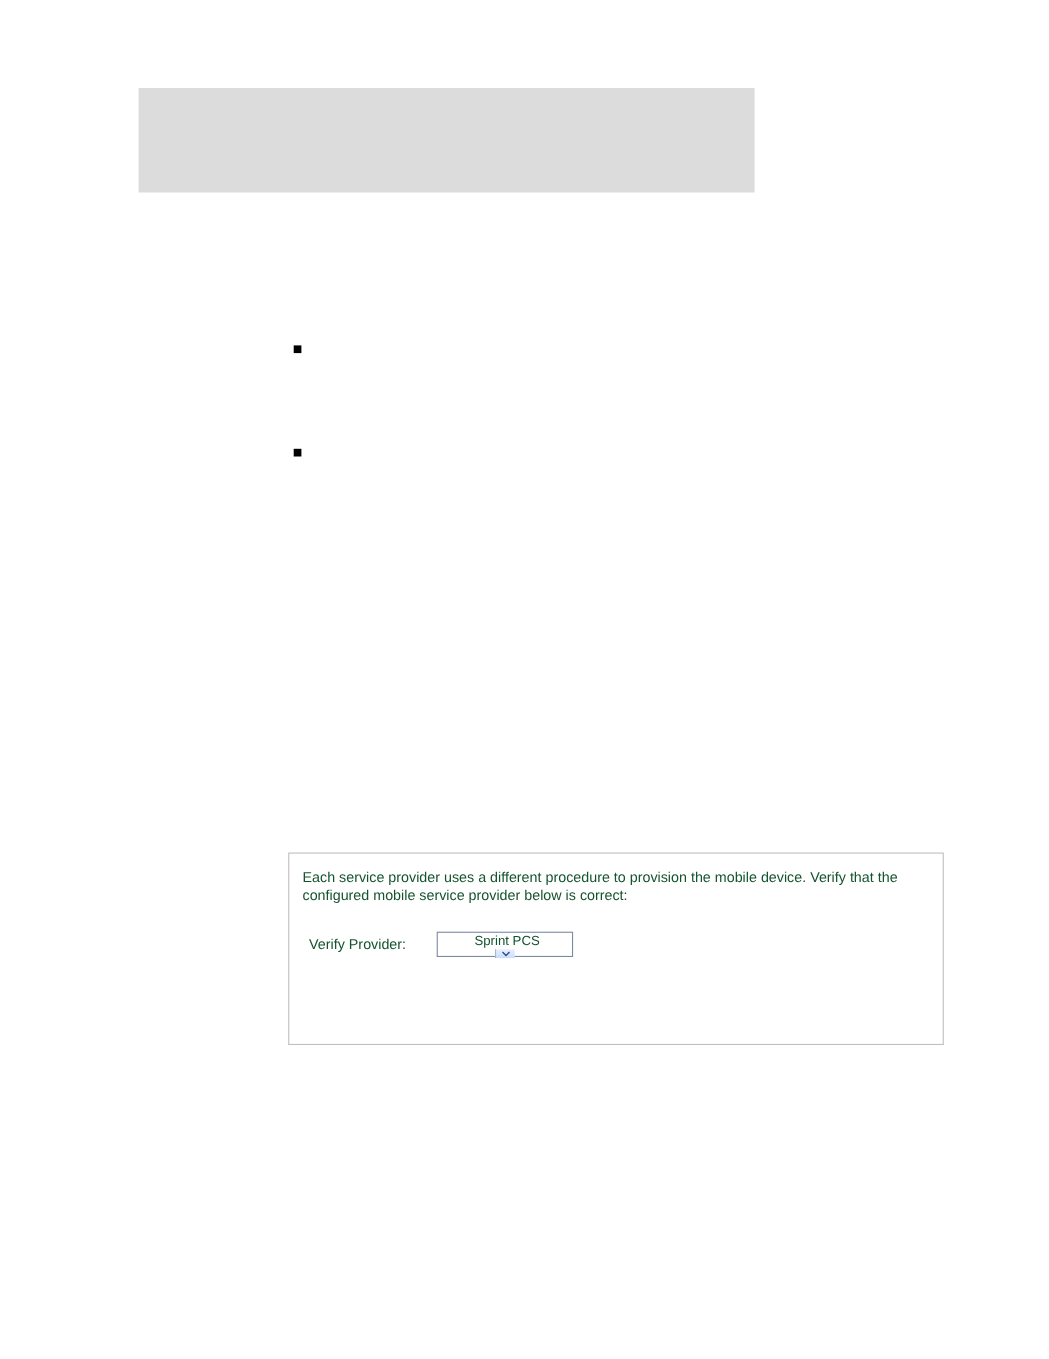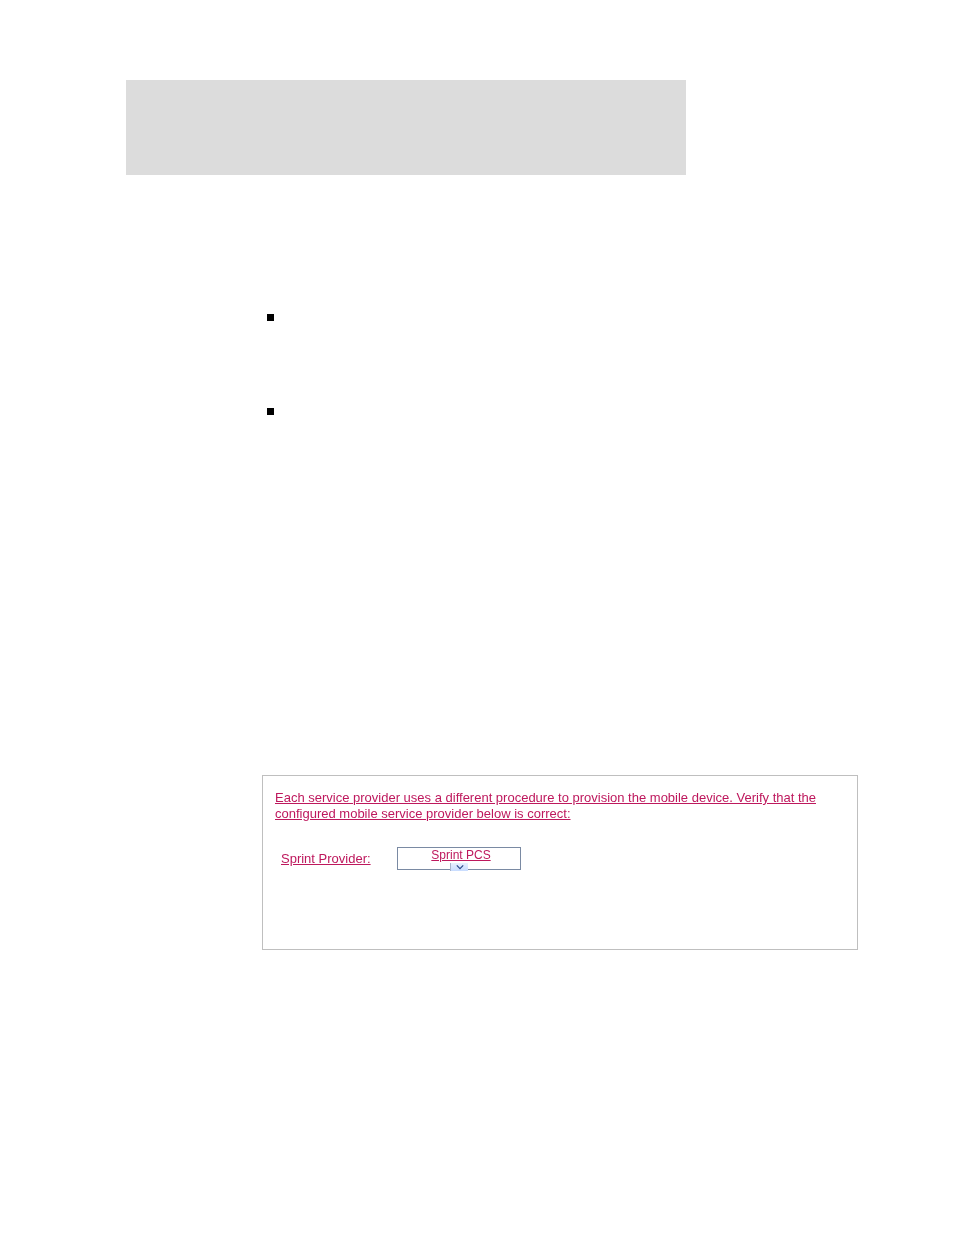--- a/index.html
+++ b/index.html
@@ -79,23 +79,22 @@
     border: 1px solid #adadad;
     box-sizing: border-box;
     display: flex;
     align-items: center;
     justify-content: center;
   }
   .scroll-up svg { width: 8px; height: 8px; }
   .dialog-body {
     padding: 14px 12px 0 12px;
     font-size: 13px;
-    color: #be185d;
+    color: #14532d;
     line-height: 1.2;
-    text-decoration: underline;
   }
   .sp-row {
     display: flex;
     align-items: center;
     margin-top: 26px;
     padding-left: 6px;
   }
   .sp-label {
     font-size: 13px;
     width: 116px;
@@ -138,21 +137,21 @@
     <div class="bullet"></div>
   </div>
   <div class="bullet-row b2">
     <div class="bullet"></div>
   </div>
 
   <div class="dialog">
     <div class="dialog-body">
       <div>Each service provider uses a different procedure to provision the mobile device. Verify that the configured mobile service provider below is correct:</div>
       <div class="sp-row">
-        <div class="sp-label">Sprint Provider:</div>
+        <div class="sp-label">Verify Provider:</div>
         <div class="combo">
           <div class="combo-text">Sprint PCS</div>
           <div class="combo-btn">
             <svg viewBox="0 0 10 10">
               <path d="M1 3 L5 7 L9 3" fill="none" stroke="#2a4a8a" stroke-width="1.5"></path>
             </svg>
           </div>
         </div>
       </div>
     </div>

